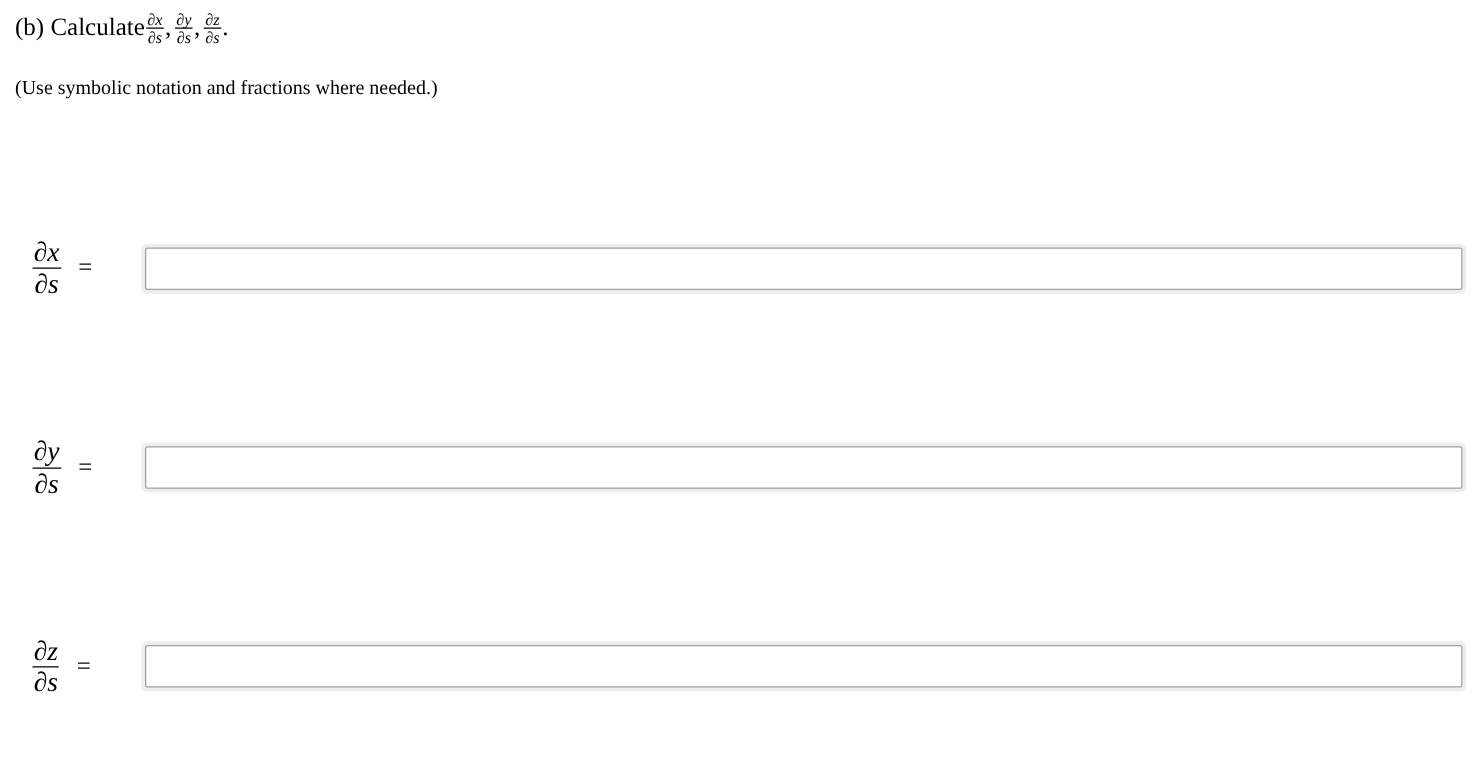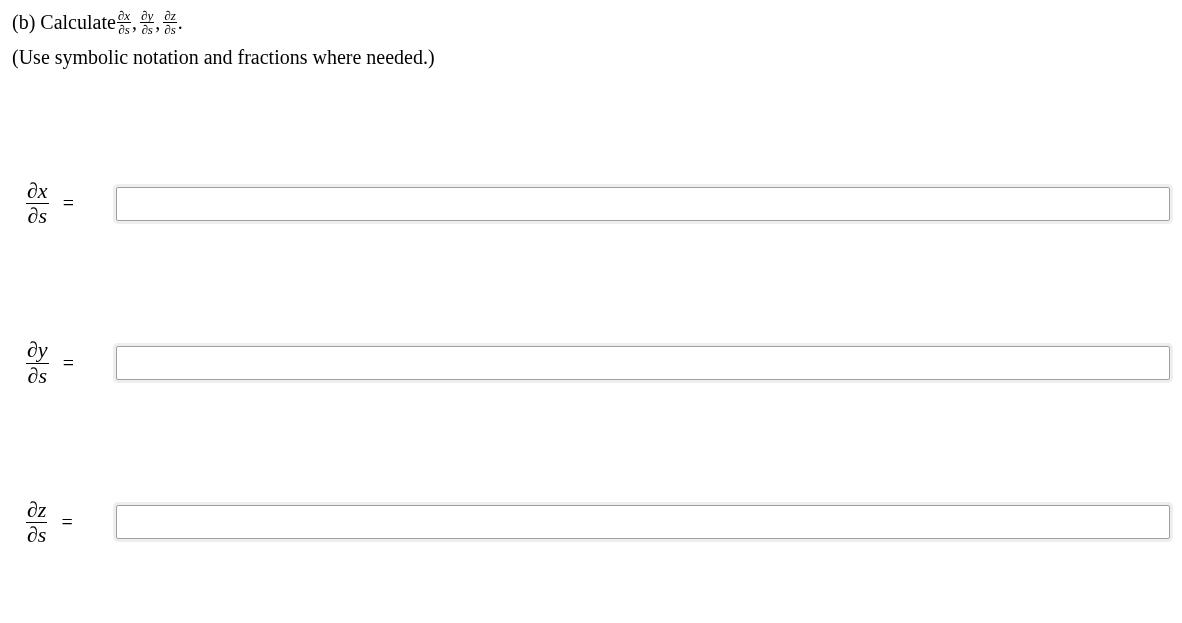--- a/index.html
+++ b/index.html
@@ -11,27 +11,27 @@
   }
   body {
     width: 1182px;
     height: 623px;
     box-sizing: border-box;
     padding: 8px 12px;
   }
   .prompt-line {
     font-size: 20px;
     line-height: 1.4;
-    margin-bottom: 10px;
+    margin-bottom: 26px;
     display: flex;
     align-items: center;
     flex-wrap: wrap;
   }
   .sub-instruction {
-    font-size: 20px;
+    font-size: 16px;
     margin-bottom: 40px;
   }
   .frac-inline {
     display: inline-flex;
     flex-direction: column;
     align-items: center;
     vertical-align: middle;
     font-size: 13px;
     font-style: italic;
     line-height: 1;

